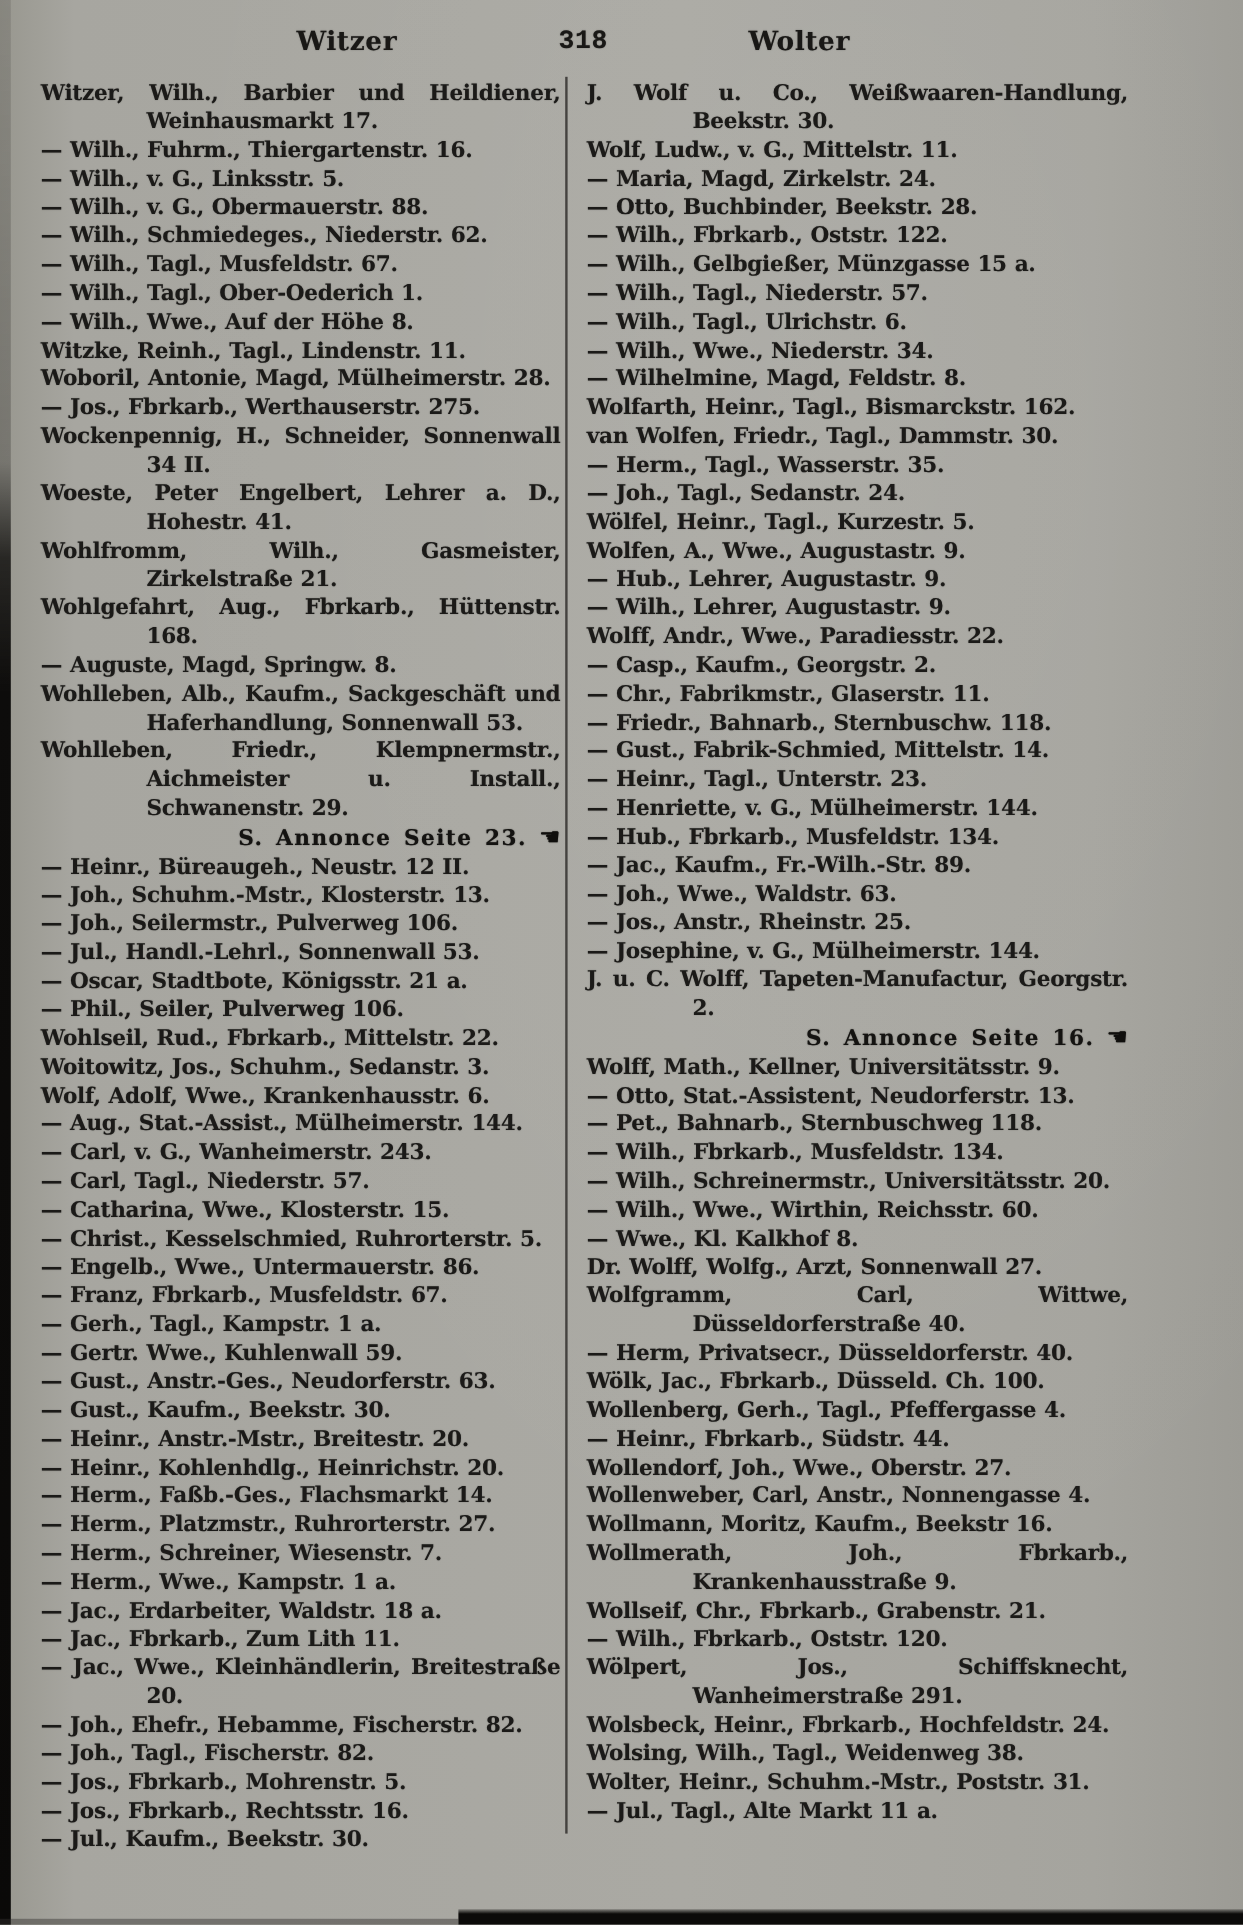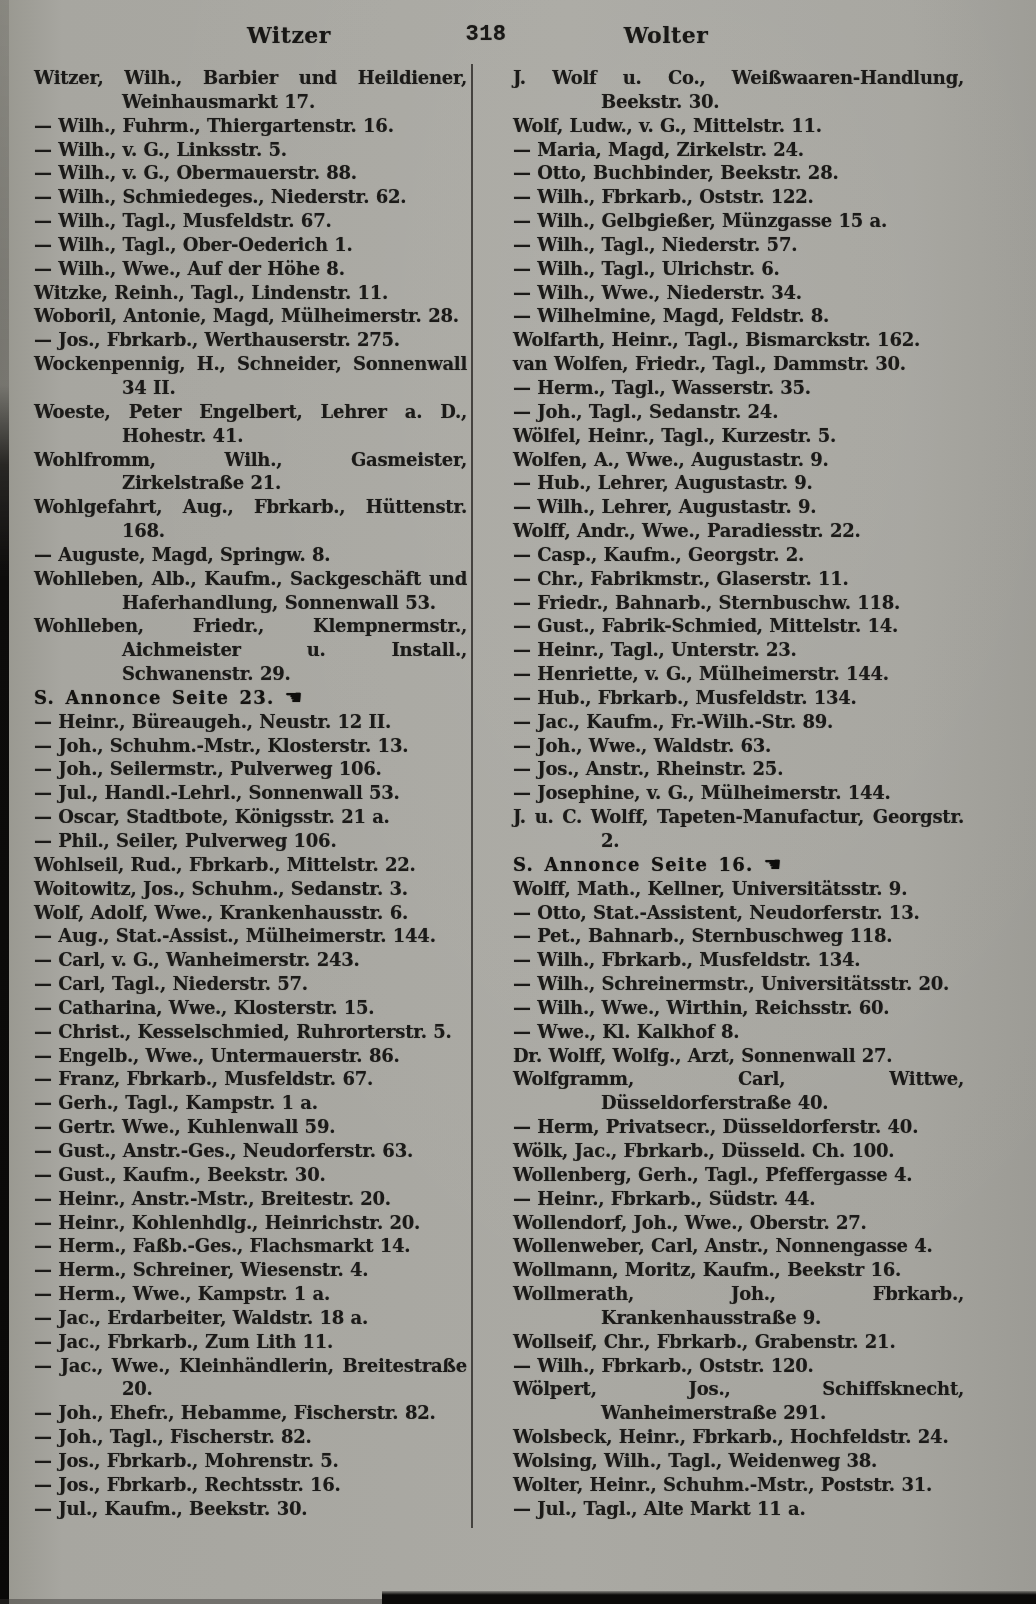--- a/index.html
+++ b/index.html
@@ -42,32 +42,32 @@
   .hdr-page  { left: 470px; font-family: Liberation Mono, monospace; }
   .hdr-right { left: 650px; text-align: center; }
 
   .divider {
     position: absolute; left: 471px; top: 64px; height: 1464px; width: 2px;
     background: rgba(42,40,37,0.8);
   }
 
   .col { position: absolute; top: 66px; }
   .col-0 { left: 34px;  width: 433px; }
-  .col-1 { left: 513px; width: 451px; }
+  .col-1 { left: 489px; width: 451px; }
 
   .entry {
     font-size: 18px; line-height: 23.85px;
     font-weight: bold; color: #1b1a18;
     letter-spacing: -0.25px; word-spacing: 0.5px;
     text-align: justify;
     padding-left: 88px; text-indent: -88px;
     text-shadow: 0 0 1px rgba(27,26,24,0.45);
   }
   .entry.annonce {
-    text-align: left; padding-left: 0; text-indent: 0;
+    text-align: right; padding-left: 0; text-indent: 0;
     letter-spacing: 1.2px; word-spacing: 3px;
     color: #141311;
     text-shadow: 0 0 1px rgba(15,14,12,0.7);
   }
   .manicule {
     font-family: "DejaVu Sans", sans-serif;
     margin-left: 10px; font-size: 20px; letter-spacing: 0;
     color: #0f0e0c;
   }
 </style>
@@ -122,21 +122,22 @@
     <div class="entry"><span>— Christ., Kesselschmied, Ruhrorterstr. 5.</span></div>
     <div class="entry"><span>— Engelb., Wwe., Untermauerstr. 86.</span></div>
     <div class="entry"><span>— Franz, Fbrkarb., Musfeldstr. 67.</span></div>
     <div class="entry"><span>— Gerh., Tagl., Kampstr. 1 a.</span></div>
     <div class="entry"><span>— Gertr. Wwe., Kuhlenwall 59.</span></div>
     <div class="entry"><span>— Gust., Anstr.-Ges., Neudorferstr. 63.</span></div>
     <div class="entry"><span>— Gust., Kaufm., Beekstr. 30.</span></div>
     <div class="entry"><span>— Heinr., Anstr.-Mstr., Breitestr. 20.</span></div>
     <div class="entry"><span>— Heinr., Kohlenhdlg., Heinrichstr. 20.</span></div>
     <div class="entry"><span>— Herm., Faßb.-Ges., Flachsmarkt 14.</span></div>
-    <div class="entry"><span>— Herm., Schreiner, Wiesenstr. 4.</span></div>
+    <div class="entry"><span>— Herm., Platzmstr., Ruhrorterstr. 27.</span></div>
+    <div class="entry"><span>— Herm., Schreiner, Wiesenstr. 7.</span></div>
     <div class="entry"><span>— Herm., Wwe., Kampstr. 1 a.</span></div>
     <div class="entry"><span>— Jac., Erdarbeiter, Waldstr. 18 a.</span></div>
     <div class="entry"><span>— Jac., Fbrkarb., Zum Lith 11.</span></div>
     <div class="entry"><span>— Jac., Wwe., Kleinhändlerin, Breitestraße 20.</span></div>
     <div class="entry"><span>— Joh., Ehefr., Hebamme, Fischerstr. 82.</span></div>
     <div class="entry"><span>— Joh., Tagl., Fischerstr. 82.</span></div>
     <div class="entry"><span>— Jos., Fbrkarb., Mohrenstr. 5.</span></div>
     <div class="entry"><span>— Jos., Fbrkarb., Rechtsstr. 16.</span></div>
     <div class="entry"><span>— Jul., Kaufm., Beekstr. 30.</span></div>
   </div>

